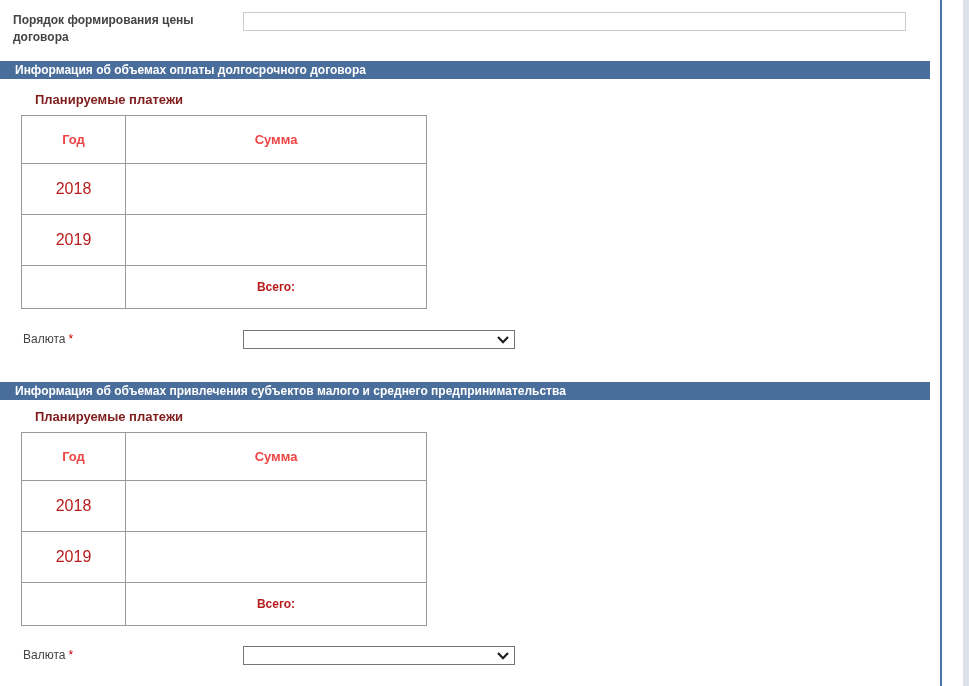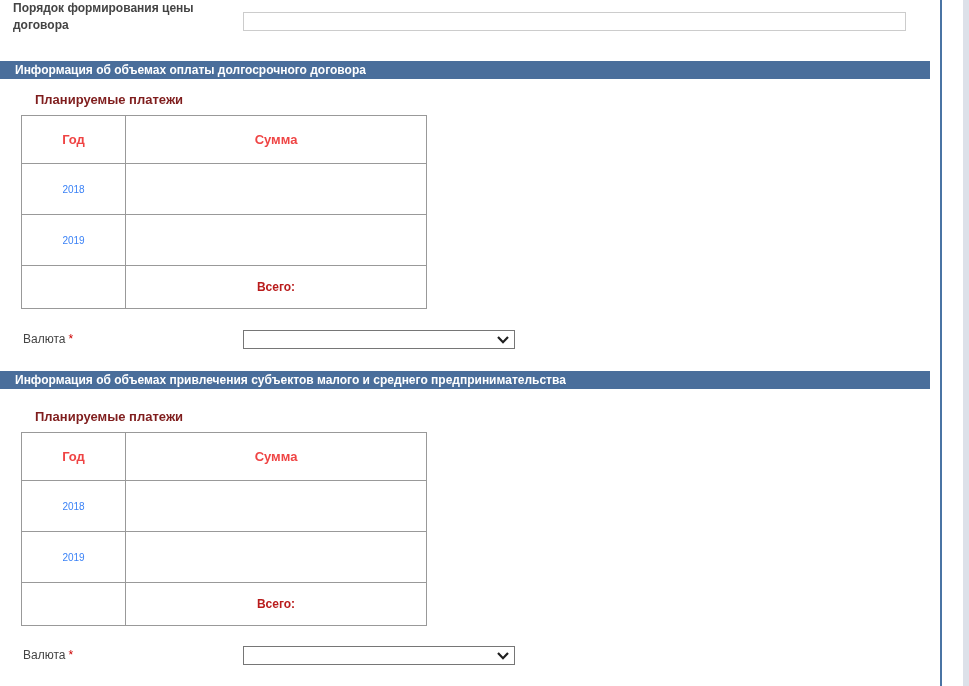--- a/index.html
+++ b/index.html
@@ -10,21 +10,21 @@
     position: relative;
     width: 969px;
     height: 686px;
     background: #ffffff;
     overflow: hidden;
   }
 
   
   .top-label {
     position: absolute;
-    left: 13px; top: 0;
+    left: 13px; top: 12px;
     width: 228px;
     font-size: 12px;
     font-weight: bold;
     color: #444444;
     line-height: 17px;
   }
   .top-input {
     position: absolute;
     left: 243px; top: 12px;
     width: 663px; height: 19px;
@@ -45,21 +45,21 @@
     background: #4a6e9b;
     color: #ffffff;
     font-size: 12px;
     font-weight: bold;
     line-height: 18px;
     padding-left: 15px;
     white-space: nowrap;
     overflow: hidden;
   }
   .section-header.s1 { top: 61px; }
-  .section-header.s2 { top: 371px; }
+  .section-header.s2 { top: 382px; }
 
   
   .subtitle {
     position: absolute;
     left: 35px;
     font-size: 13px;
     font-weight: bold;
     color: #7f1d1d;
   }
   .subtitle.sub1 { top: 92px; }
@@ -85,22 +85,22 @@
   .col-sum  { width: 301px; }
   .pay-table tr.hdr   { height: 48px; }
   .pay-table tr.data  { height: 51px; }
   .pay-table tr.total { height: 43px; }
   .pay-table th {
     font-size: 13px;
     font-weight: bold;
     color: #ef4444;
   }
   .pay-table td.year-cell {
-    font-size: 10px;
-    color: #3b82f6;
+    font-size: 16px;
+    color: #b91c1c;
   }
   .pay-table td.sum-cell {
     font-size: 13px;
     color: #555555;
   }
   .pay-table td.total-cell {
     font-size: 12px;
     font-weight: bold;
     color: #b91c1c;
   }

